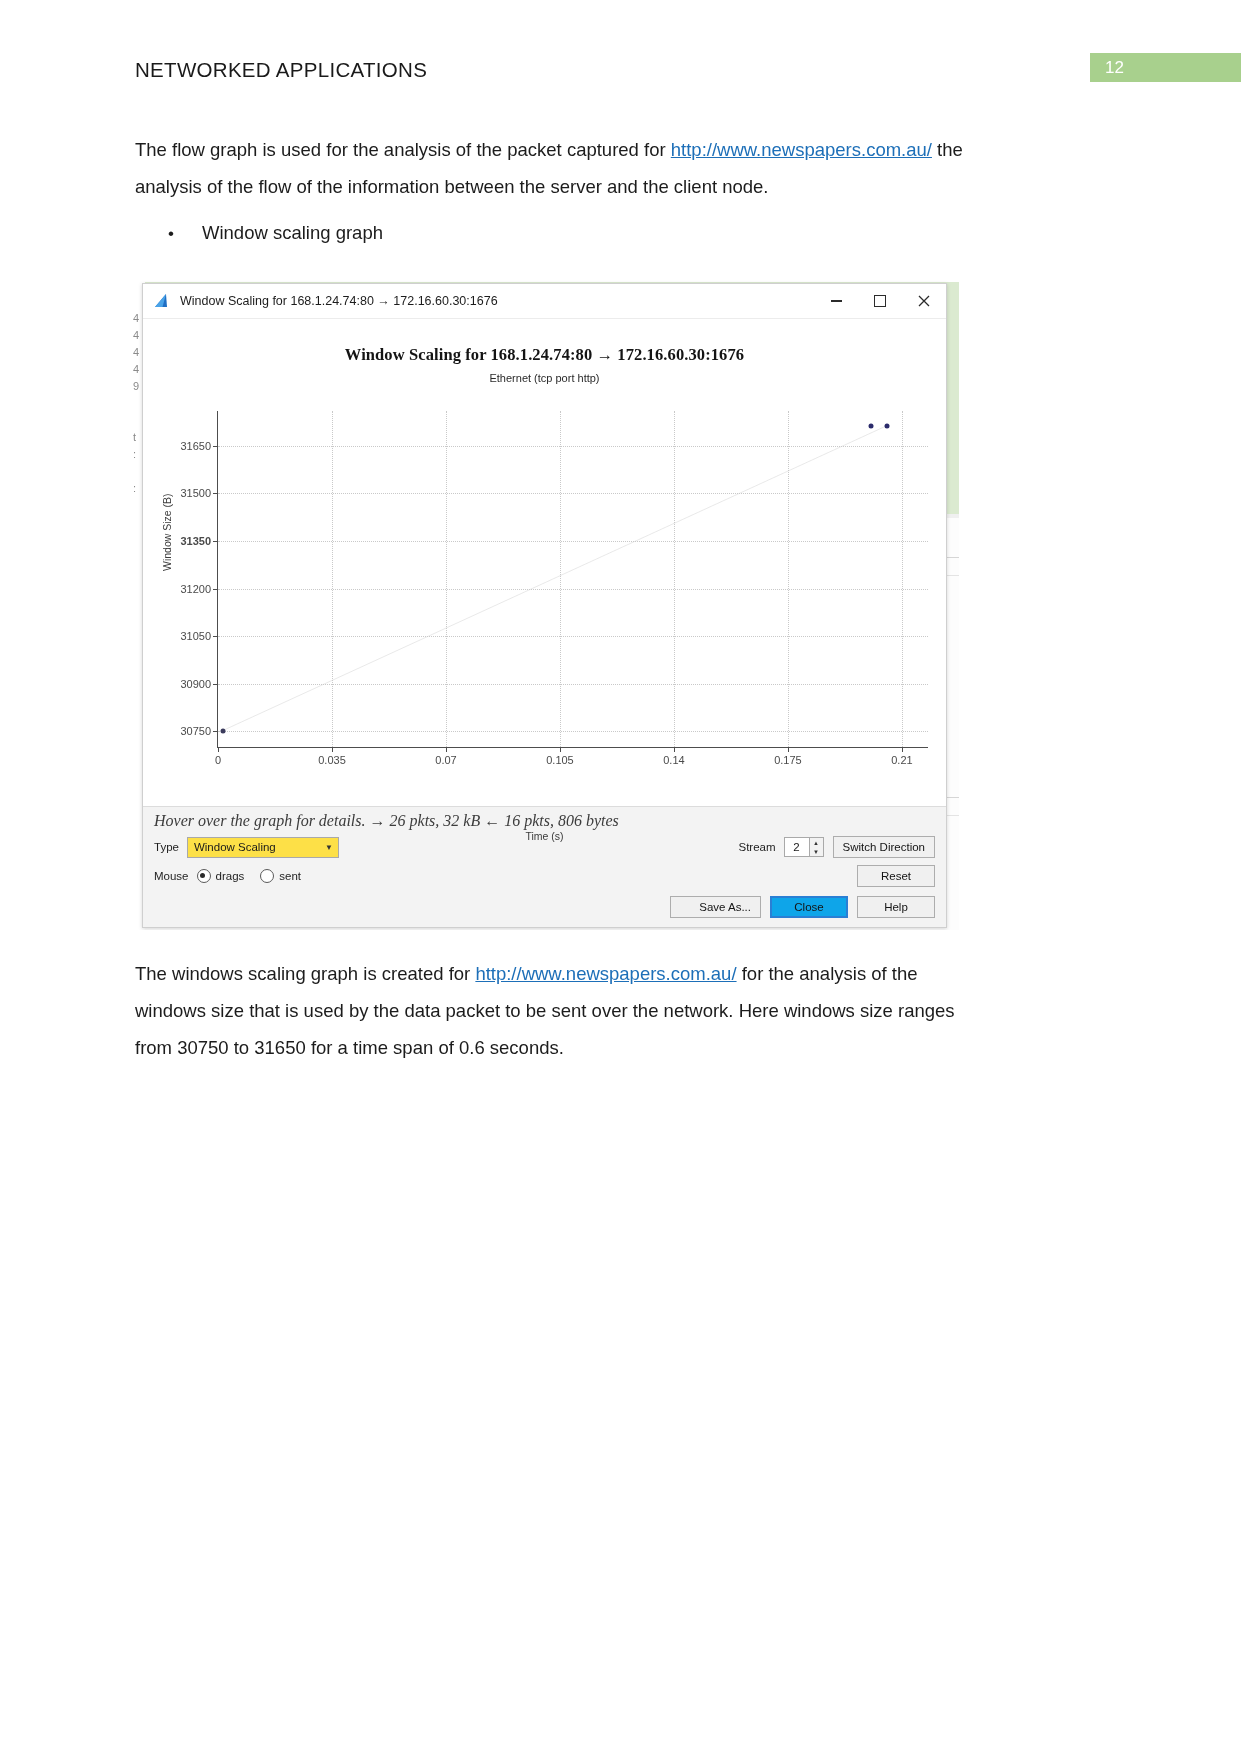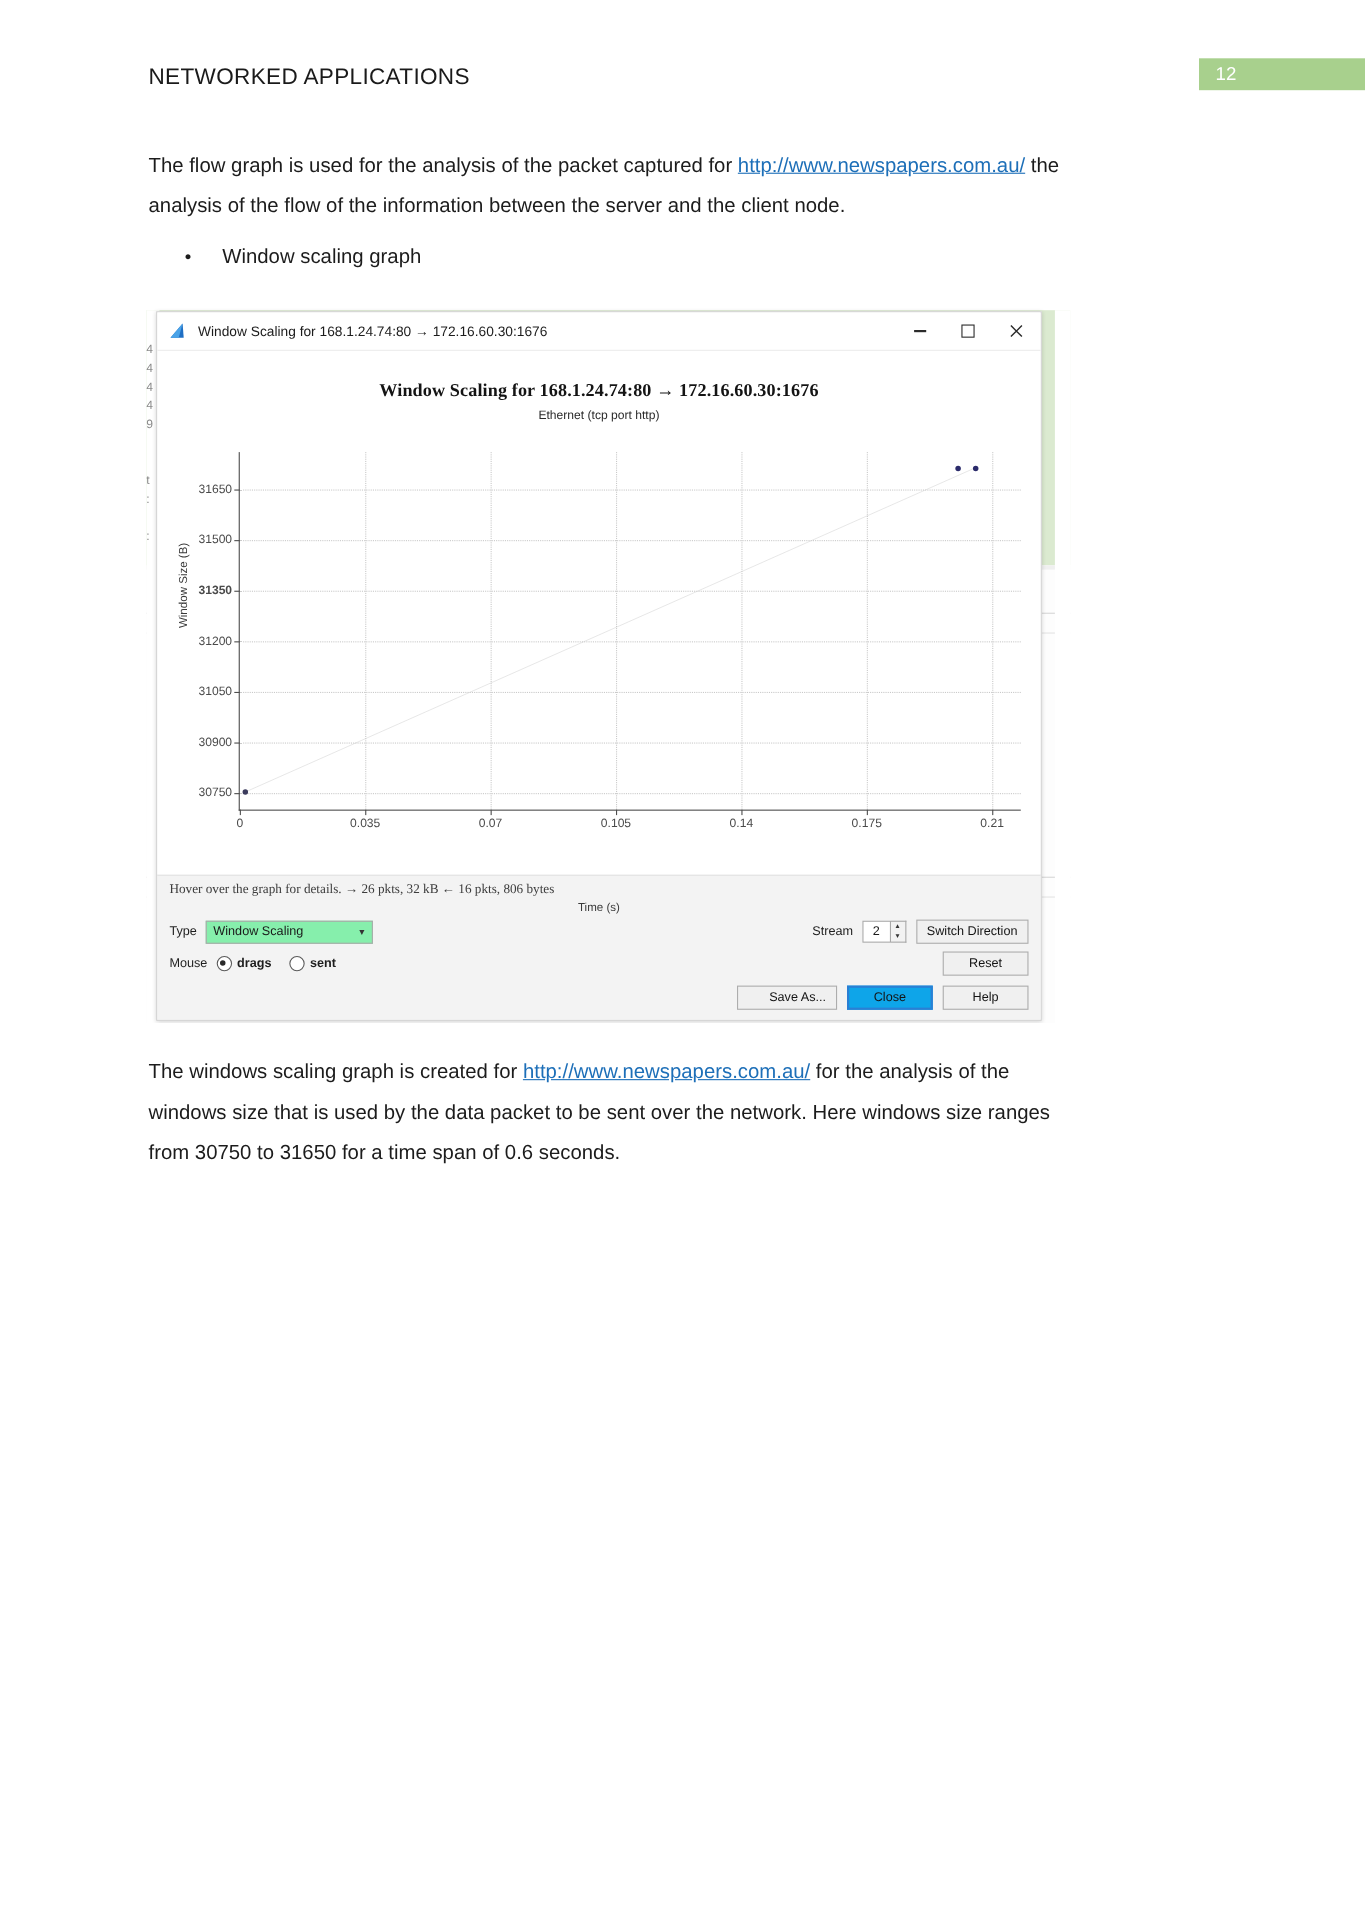--- a/index.html
+++ b/index.html
@@ -318,54 +318,55 @@
 
   
   .dlg-footer {
     flex: none;
     background: #f3f3f3;
     border-top: 1px solid #dcdcdc;
     padding: 5px 11px 9px 11px;
     box-sizing: border-box;
   }
   .hover-note {
-    font-size: 12px;
+    font-size: 16px;
+    font-style: italic;
     color: #3c3c3c;
-    margin-bottom: 20px;
+    margin-bottom: 6px;
     font-family: "Liberation Serif", serif;
   }
   .frow {
     display: flex;
     align-items: center;
     margin-bottom: 7px;
   }
   .flabel {
     font-size: 11.5px;
     color: #1e1e1e;
     margin-right: 8px;
   }
   .combo {
     width: 152px;
     height: 21px;
-    background: #86efac;
+    background: #fde047;
     border: 1px solid #a9a9a9;
     display: flex;
     align-items: center;
     font-size: 11.5px;
     color: #1a1a1a;
     box-sizing: border-box;
     justify-content: center;
   }
   .combo span.cbv { padding-left: 6px; flex: 1; }
   .combo .caret {
     width: 18px;
     display: flex; align-items: center; justify-content: center;
     font-size: 8px; color: #333;
   }
-  .radio-grp { display: flex; align-items: center; font-weight: bold; }
+  .radio-grp { display: flex; align-items: center; }
   .radio {
     width: 12px; height: 12px;
     border-radius: 50%;
     border: 1.3px solid #5a5a5a;
     background: #fff;
     margin-right: 5px;
     position: relative;
     flex: none;
   }
   .radio.on::after {

